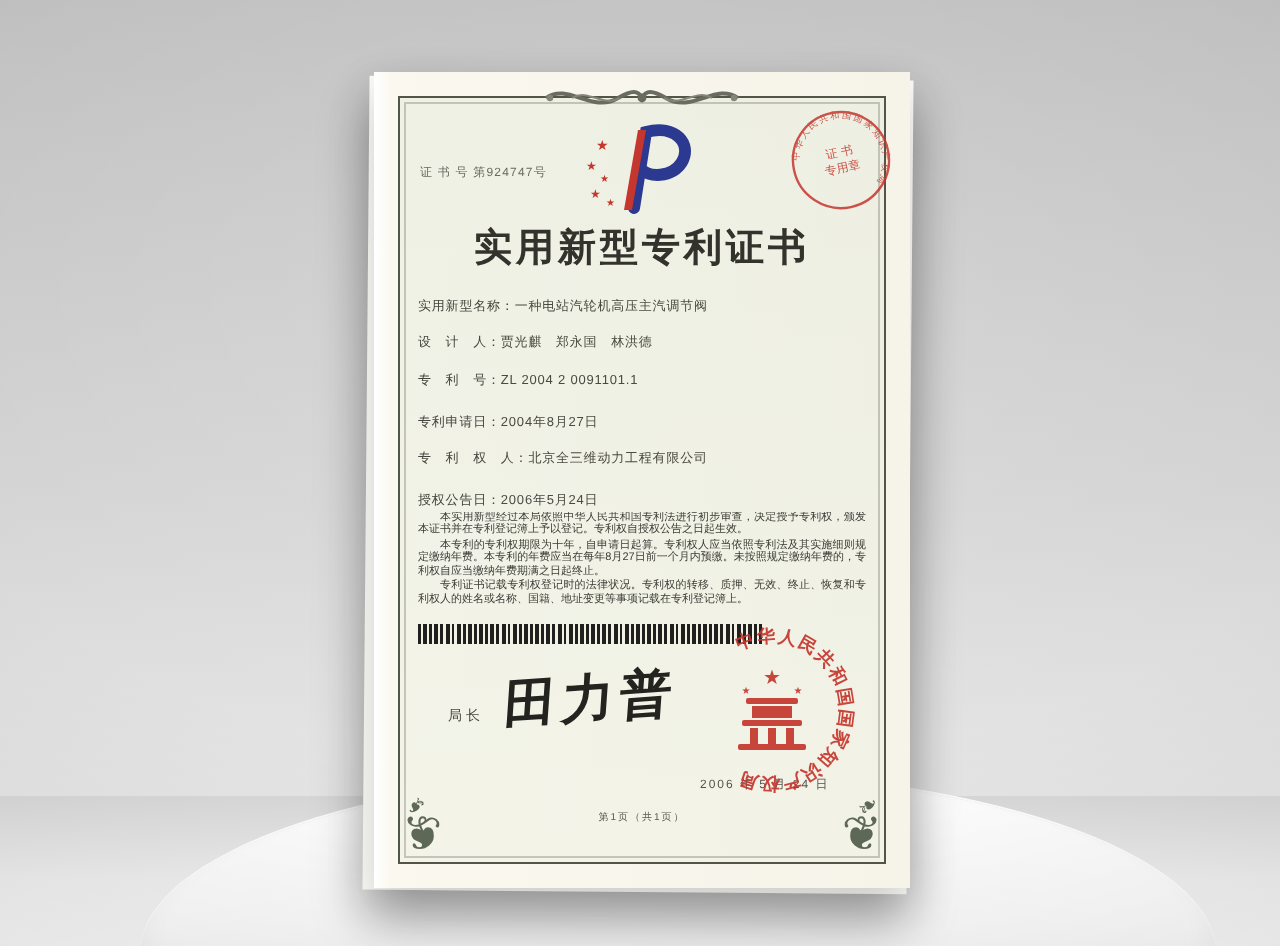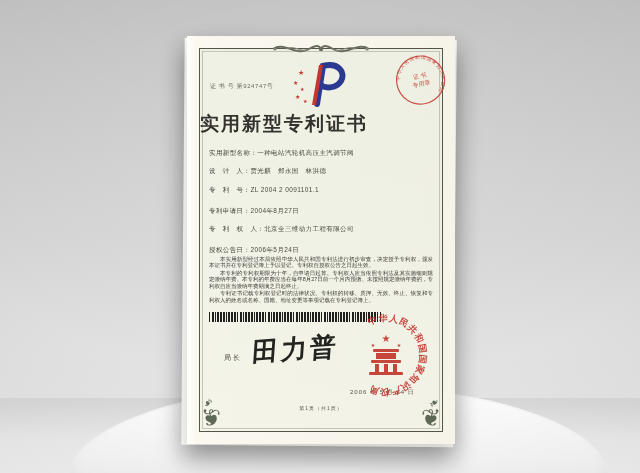--- a/index.html
+++ b/index.html
@@ -18,21 +18,21 @@
   .certificate{position:absolute;left:187px;top:36px;width:268px;height:408px;
     background:linear-gradient(90deg,#ffffff 0px,#faf8ef 9px,#f6f4e9 100%);
     box-shadow:0 10px 22px rgba(0,0,0,.20);}
   .frame{position:absolute;left:12px;top:12px;right:12px;bottom:12px;
     border:1.5px solid #53554b;
     background:linear-gradient(180deg,rgba(229,234,219,.50),rgba(238,240,228,.50));}
   .frame::before{content:"";position:absolute;inset:2px;border:1px solid rgba(90,92,80,.30);pointer-events:none;}
   .cert-no{position:absolute;left:10px;top:33px;font-size:6px;letter-spacing:.6px;color:#6a6a62;white-space:nowrap;}
   .top-ornament{position:absolute;top:-9px;left:50%;transform:translateX(-50%);}
   .logo{position:absolute;top:12px;left:50%;transform:translateX(-50%);}
-  .title{position:absolute;top:62px;left:0;right:0;text-align:left;
+  .title{position:absolute;top:62px;left:0;right:0;text-align:center;
     font-family:"DejaVu Serif","Liberation Serif",serif;font-size:19px;font-weight:700;
     letter-spacing:2px;color:#33322d;white-space:nowrap;}
   .field{position:absolute;left:9px;right:6px;font-size:6.5px;color:#4a4a43;
     letter-spacing:.4px;white-space:nowrap;overflow:hidden;}
   .f0{top:100px}.f1{top:118px}.f2{top:137px}.f3{top:158px}.f4{top:176px}.f5{top:197px}
   .field .lbl{color:#45453f;}
   .body-text{position:absolute;left:9px;right:9px;top:207px;height:54px;overflow:hidden;
     font-size:5.5px;line-height:1.18;color:#3c3c37;text-align:justify;}
   .body-text p{margin:0 0 1px 0;text-indent:2em;}
   .barcode{position:absolute;left:9px;top:263px;width:172px;height:10px;

